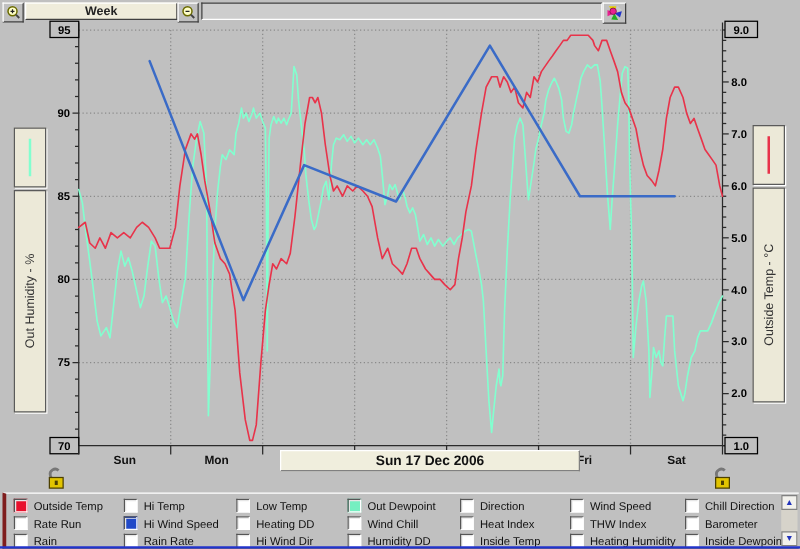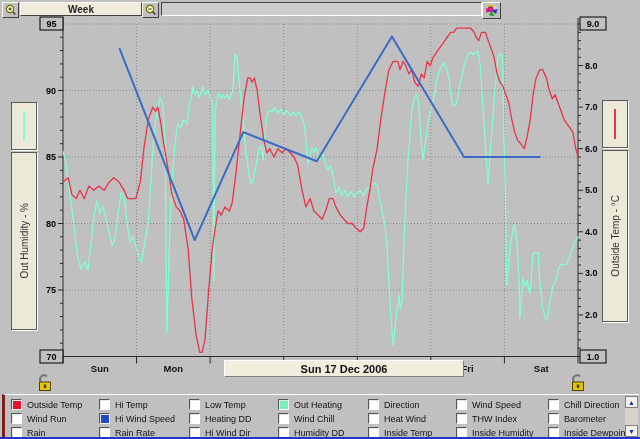--- a/index.html
+++ b/index.html
@@ -246,21 +246,21 @@
 <div id="datebox">Sun 17 Dec 2006</div>
 
 <div id="cbpanel">
   <div id="cbgrid">
       <div class="cb-item">
         <span class="cb-box" style="background: rgb(232, 16, 44);"></span>
         <span>Outside Temp</span>
       </div>
       <div class="cb-item">
         <span class="cb-box"></span>
-        <span>Wind Run</span>
+        <span>Rate Run</span>
       </div>
       <div class="cb-item">
         <span class="cb-box"></span>
         <span>Rain</span>
       </div>
       <div class="cb-item">
         <span class="cb-box"></span>
         <span>Hi Temp</span>
       </div>
       <div class="cb-item">
@@ -278,53 +278,53 @@
       <div class="cb-item">
         <span class="cb-box"></span>
         <span>Heating DD</span>
       </div>
       <div class="cb-item">
         <span class="cb-box"></span>
         <span>Hi Wind Dir</span>
       </div>
       <div class="cb-item">
         <span class="cb-box" style="background: rgb(118, 239, 193);"></span>
-        <span>Out Heating</span>
+        <span>Out Dewpoint</span>
       </div>
       <div class="cb-item">
         <span class="cb-box"></span>
         <span>Wind Chill</span>
       </div>
       <div class="cb-item">
         <span class="cb-box"></span>
         <span>Humidity DD</span>
       </div>
       <div class="cb-item">
         <span class="cb-box"></span>
         <span>Direction</span>
       </div>
       <div class="cb-item">
         <span class="cb-box"></span>
-        <span>Heat Wind</span>
+        <span>Heat Index</span>
       </div>
       <div class="cb-item">
         <span class="cb-box"></span>
         <span>Inside Temp</span>
       </div>
       <div class="cb-item">
         <span class="cb-box"></span>
         <span>Wind Speed</span>
       </div>
       <div class="cb-item">
         <span class="cb-box"></span>
         <span>THW Index</span>
       </div>
       <div class="cb-item">
         <span class="cb-box"></span>
-        <span>Inside Humidity</span>
+        <span>Heating Humidity</span>
       </div>
       <div class="cb-item">
         <span class="cb-box"></span>
         <span>Chill Direction</span>
       </div>
       <div class="cb-item">
         <span class="cb-box"></span>
         <span>Barometer</span>
       </div>
       <div class="cb-item">

